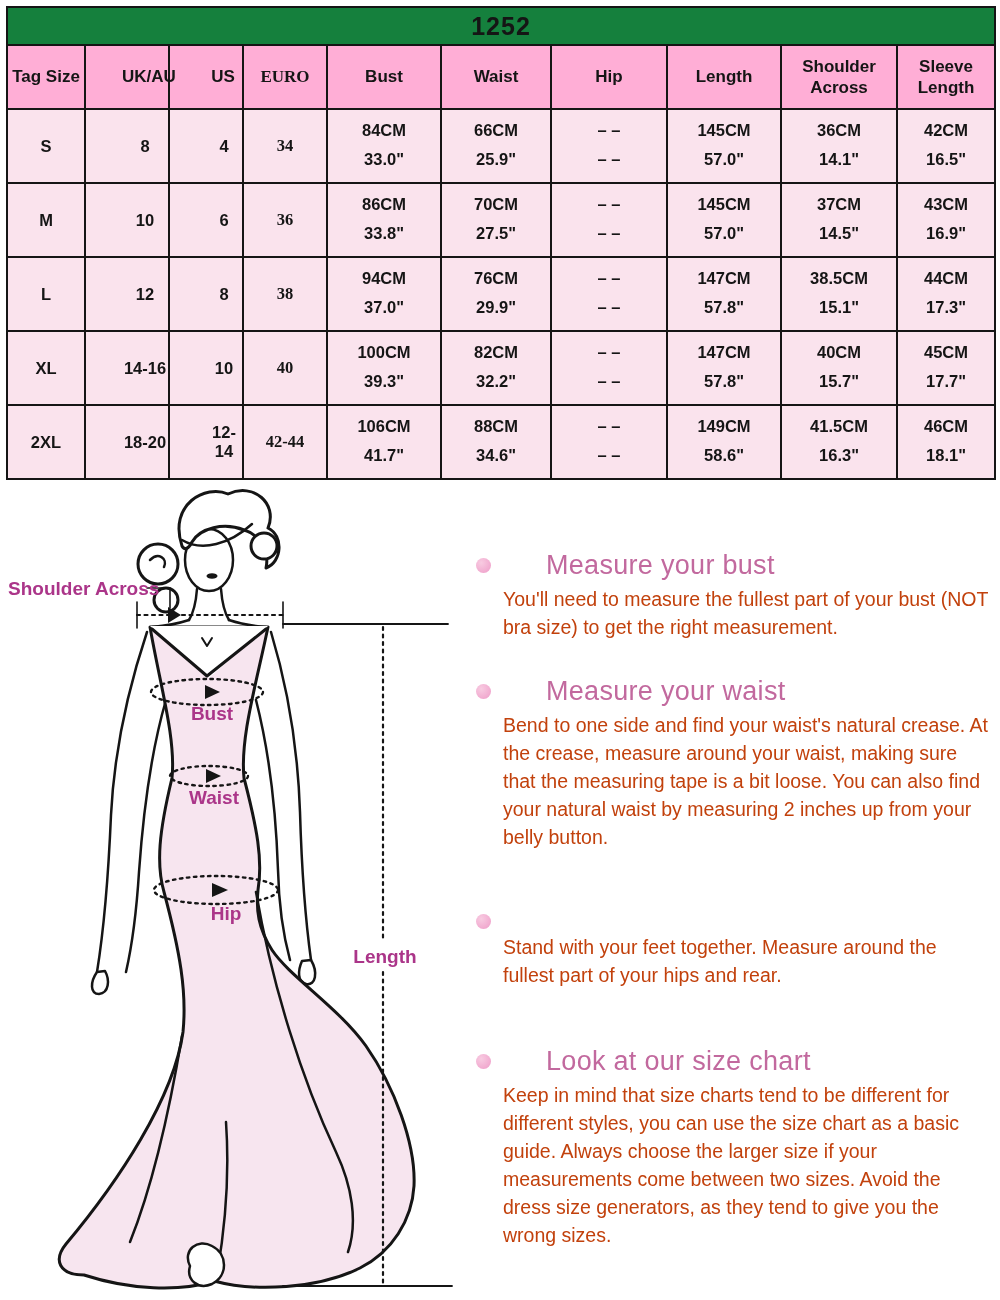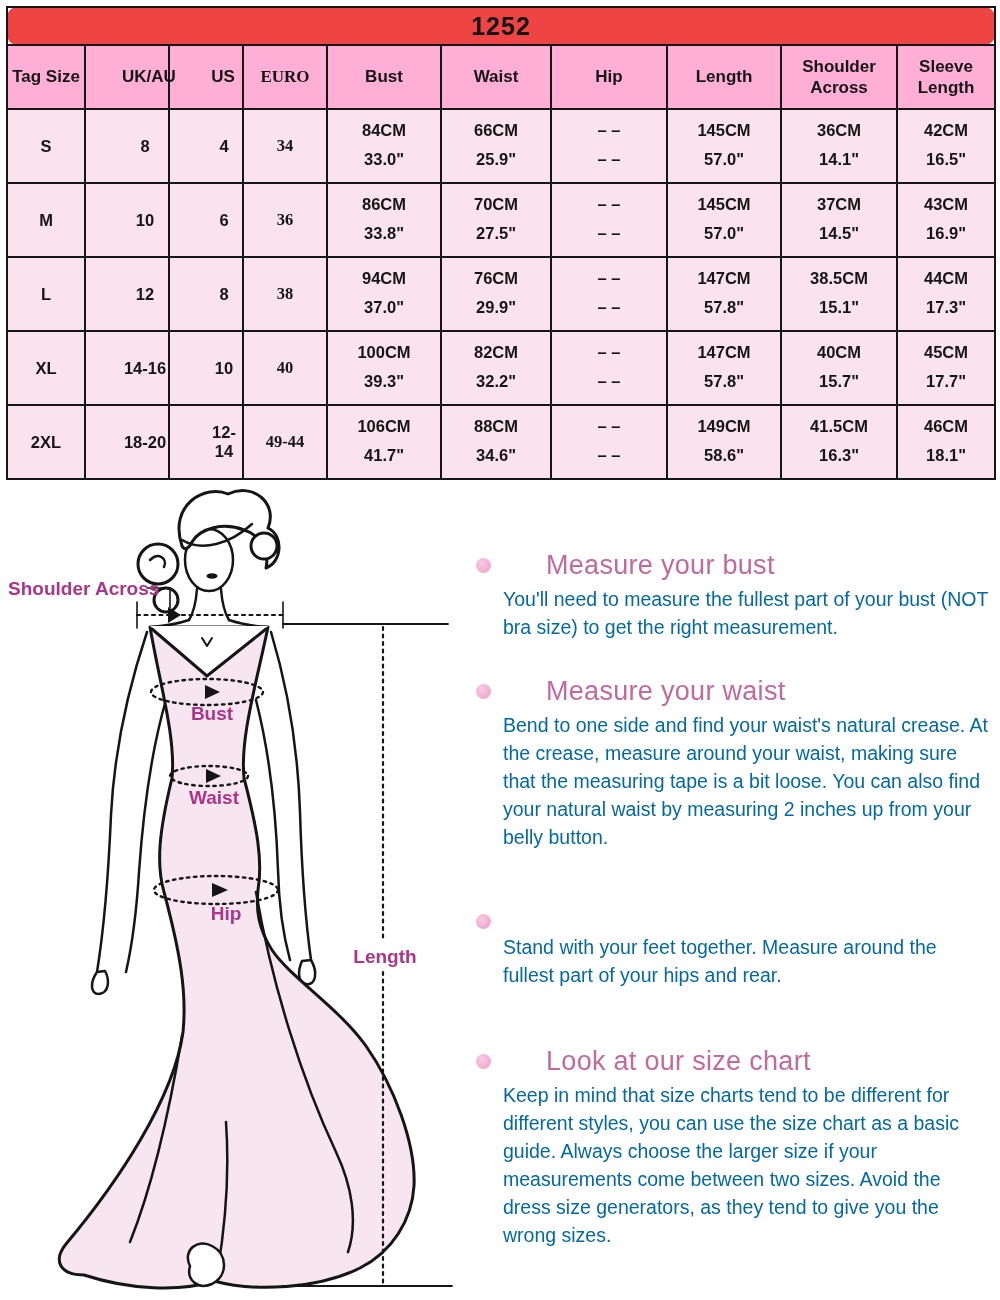--- a/index.html
+++ b/index.html
@@ -21,41 +21,41 @@
     border-collapse: collapse;
     table-layout: fixed;
   }
   .size-table td {
     border: 2px solid #151515;
     text-align: center;
     vertical-align: middle;
     font-weight: bold;
     color: #151515;
   }
-  .title-cell { background: #ef4444; font-size: 25px; height: 38px; letter-spacing: 1px; border-radius: 10px; }
+  .title-cell { background: #15803d; font-size: 25px; height: 38px; letter-spacing: 1px; }
   .head-cell  { background: #ffaed6; font-size: 17px; height: 64px; line-height: 1.25; padding: 2px; }
   .data-cell  { background: #fae3ed; font-size: 16.5px; height: 74px; }
   .c1 { border-right: none; }
   .c2, .c3 { border-left: none; border-right: none; padding-left: 36px; }
   .c4 { border-left: none; font-family: Liberation Serif, serif; }
   .two-line {
     display: flex; flex-direction: column; justify-content: space-between;
     height: 70px; padding: 10px 0 12px; border-radius: 26px;
   }
 
   
   .section { position: absolute; left: 476px; width: 515px; }
   .sec-head { display: flex; align-items: center; gap: 44px; }
   .bullet {
     width: 15px; height: 15px; border-radius: 50%;
     background: radial-gradient(circle at 35% 32%, #f8cbe1, #ee9cc8);
     margin-right: 11px; flex: 0 0 auto;
   }
   .sec-title { font-size: 27px; font-weight: normal; color: #c2699e; letter-spacing: 0.3px; }
-  .sec-body  { margin: 4px 0 0 27px; font-size: 19.5px; line-height: 28px; color: #0369a1; }
+  .sec-body  { margin: 4px 0 0 27px; font-size: 19.5px; line-height: 28px; color: #c2410c; }
 
   
   .figure-svg { position: absolute; left: 0; top: 480px; }
   .mag-label { font-weight: bold; font-size: 19px; fill: #ab3589; }
 </style>
 </head>
 <body>
 
 <div class="page">
 
@@ -258,21 +258,21 @@
               <span>45CM</span>
               <span>17.7"</span>
             </div>
           </td>
     </tr>
 
     <tr>
       <td class="data-cell c1">2XL</td>
       <td class="data-cell c2">18-20</td>
       <td class="data-cell c3">12-14</td>
-      <td class="data-cell c4">49-44</td>
+      <td class="data-cell c4">42-44</td>
       <td class="data-cell">
             <div class="two-line">
               <span>106CM</span>
               <span>41.7"</span>
             </div>
           </td>
       <td class="data-cell">
             <div class="two-line">
               <span>88CM</span>
               <span>34.6"</span>

